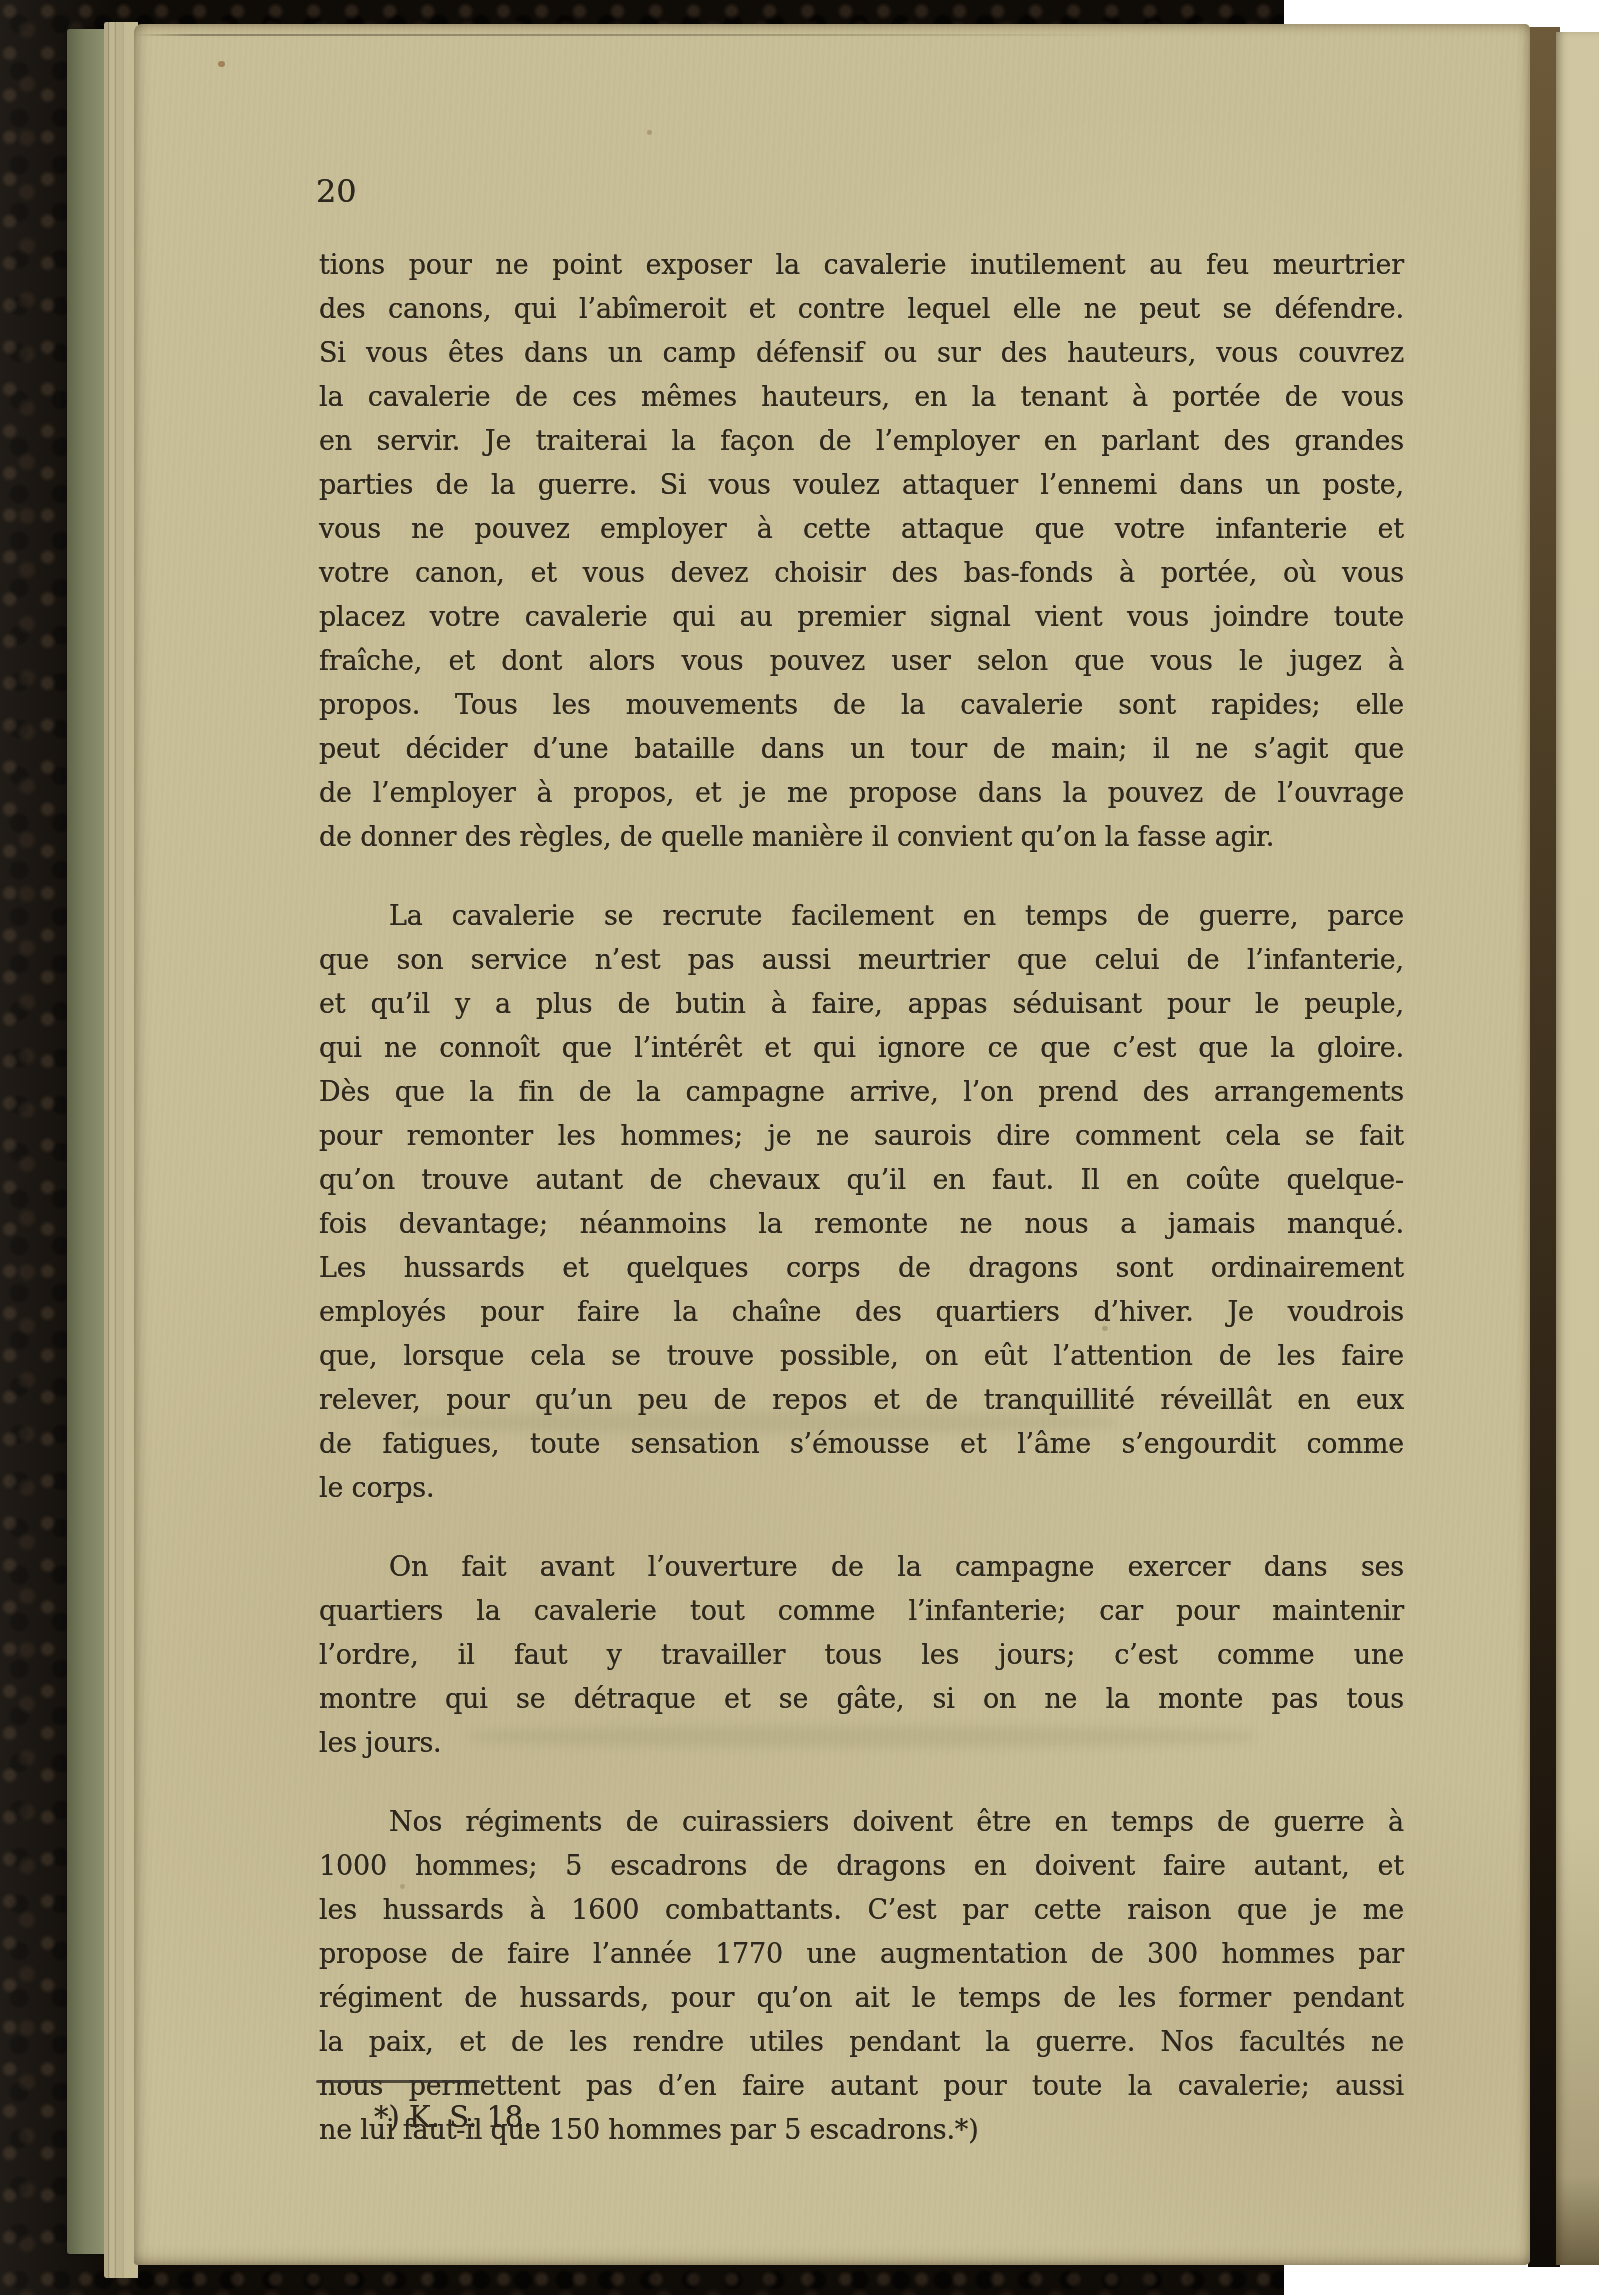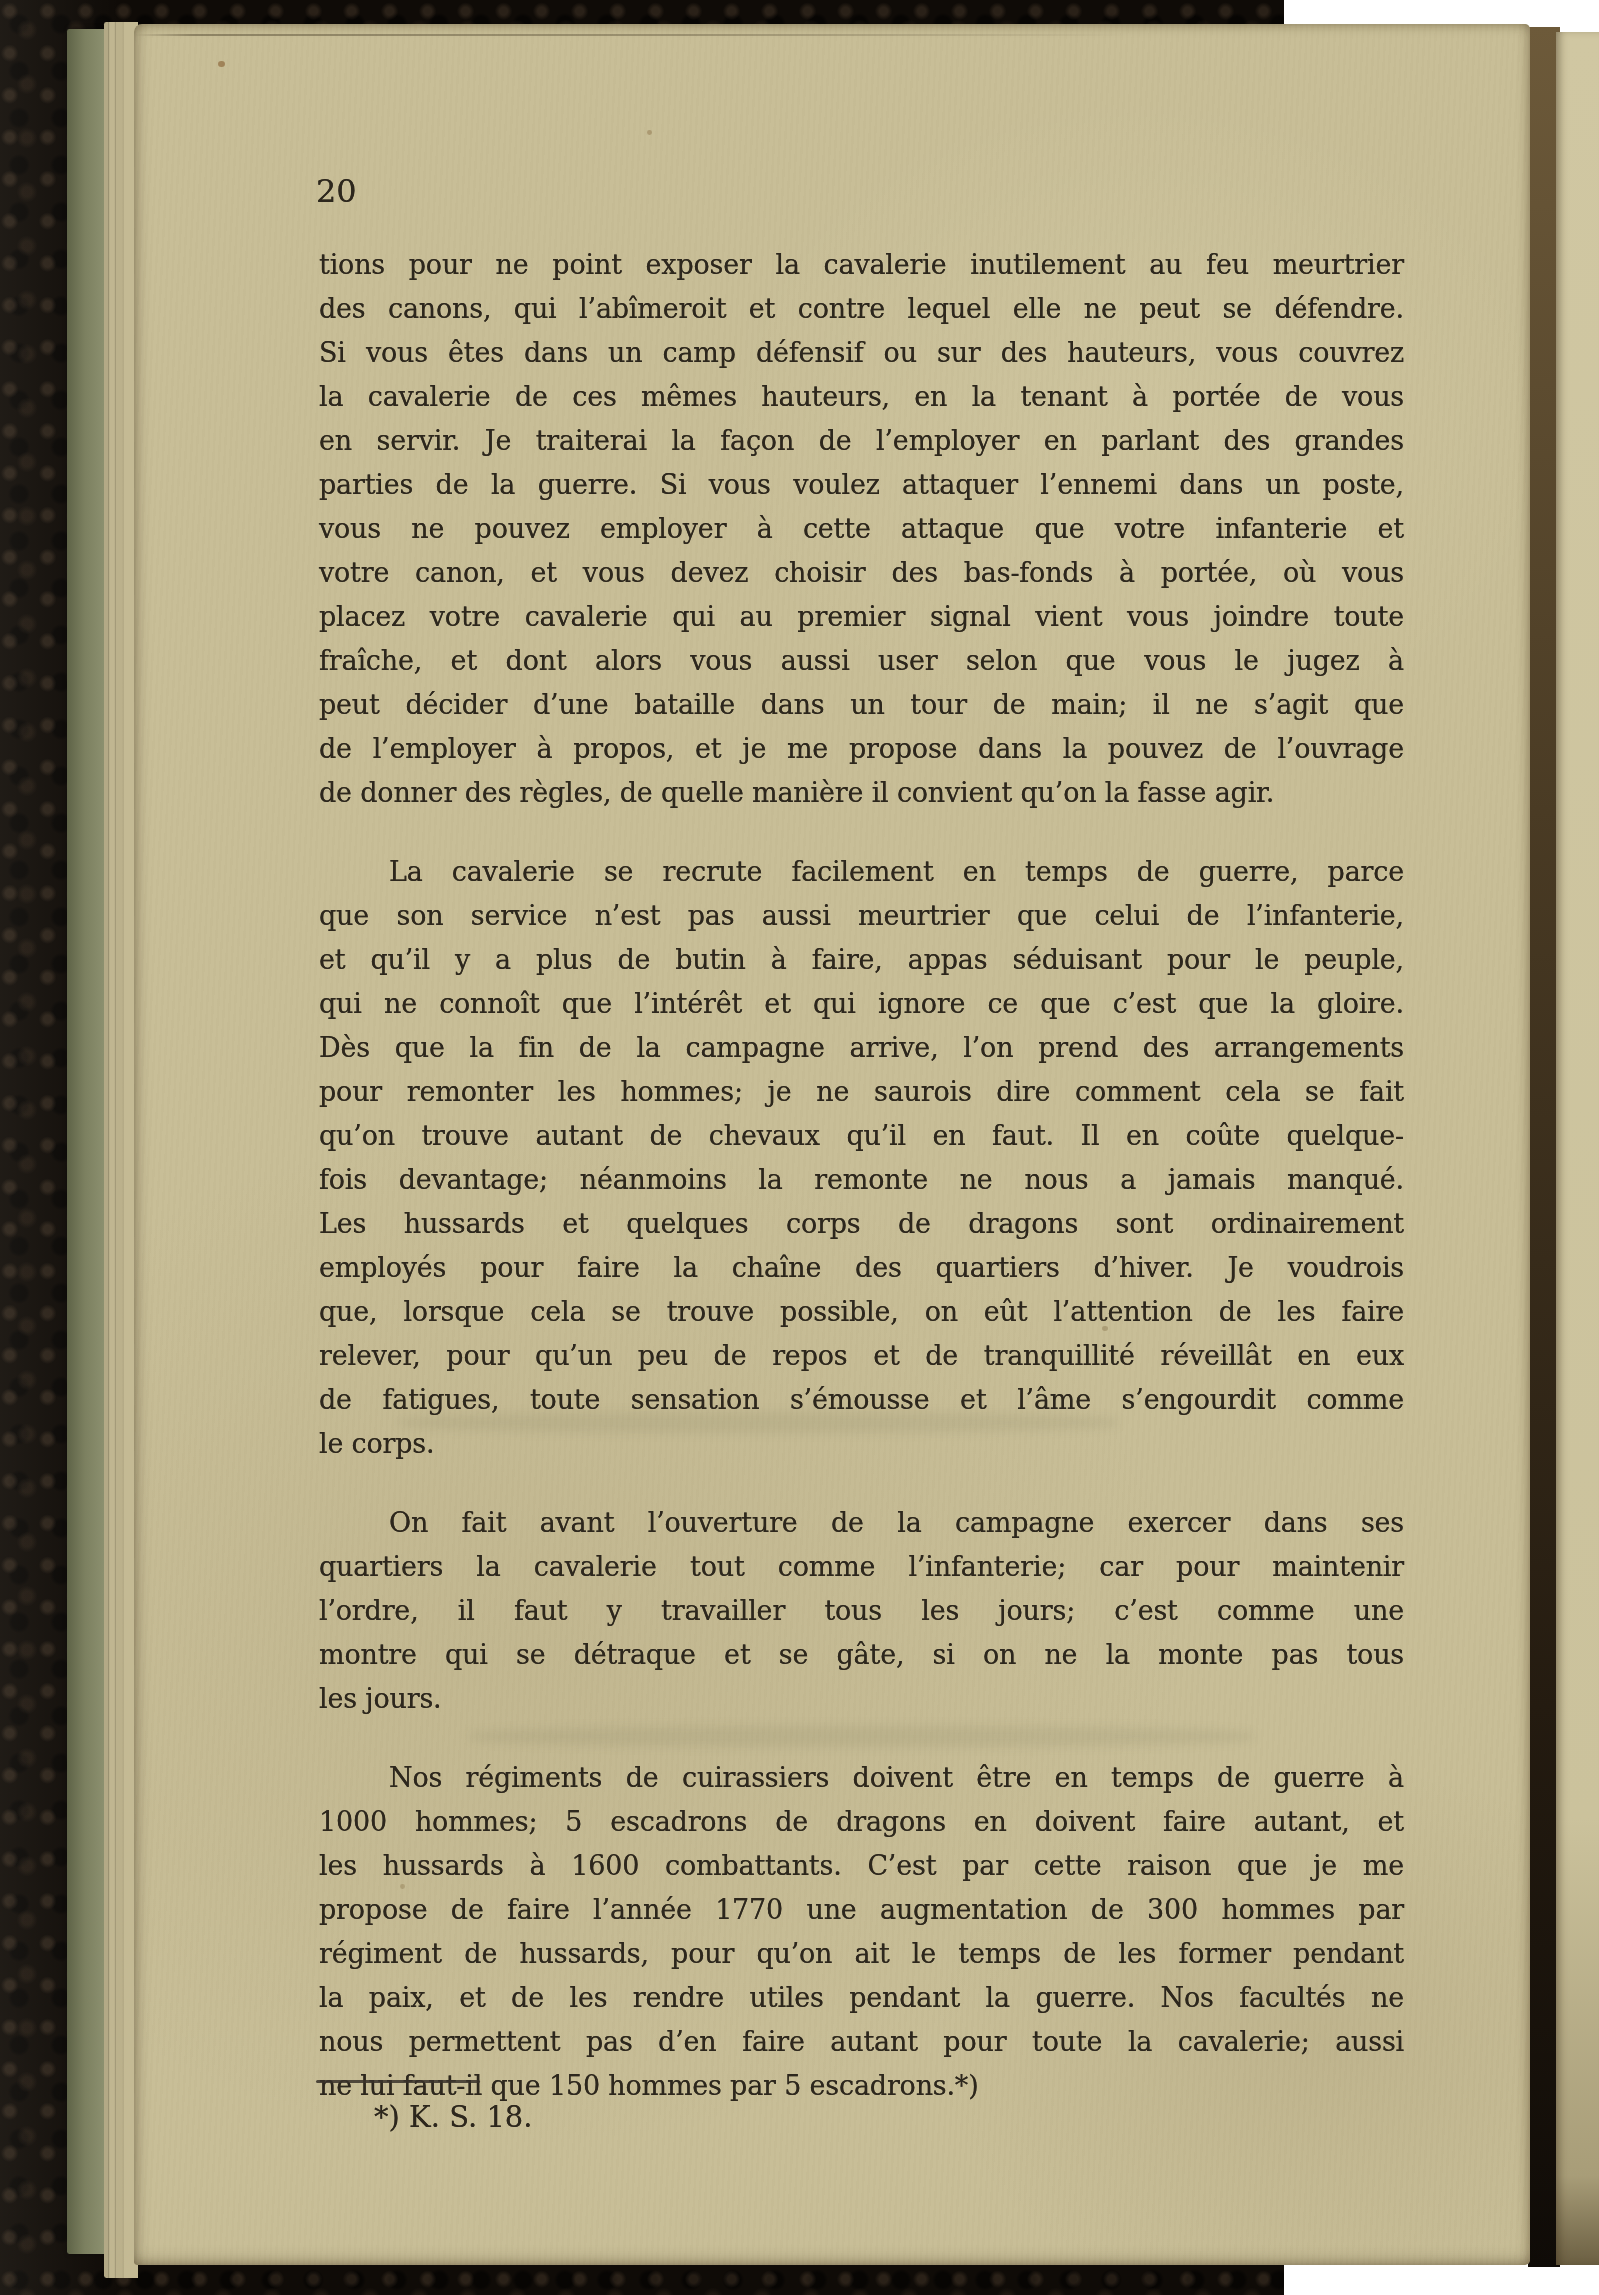--- a/index.html
+++ b/index.html
@@ -123,21 +123,22 @@
     <div class="text-block" id="text-block">
         <div class="line">tions pour ne point exposer la cavalerie inutilement au feu meurtrier</div>
         <div class="line">des canons, qui l’abîmeroit et contre lequel elle ne peut se défendre.</div>
         <div class="line">Si vous êtes dans un camp défensif ou sur des hauteurs, vous couvrez</div>
         <div class="line">la cavalerie de ces mêmes hauteurs, en la tenant à portée de vous</div>
         <div class="line">en servir.  Je traiterai la façon de l’employer en parlant des grandes</div>
         <div class="line">parties de la guerre.  Si vous voulez attaquer l’ennemi dans un poste,</div>
         <div class="line">vous ne pouvez employer à cette attaque que votre infanterie et</div>
         <div class="line">votre canon, et vous devez choisir des bas-fonds à portée, où vous</div>
         <div class="line">placez votre cavalerie qui au premier signal vient vous joindre toute</div>
-        <div class="line">fraîche, et dont alors vous aussi user selon que vous le jugez à</div>
+        <div class="line">fraîche, et dont alors vous pouvez user selon que vous le jugez à</div>
+        <div class="line">propos.  Tous les mouvements de la cavalerie sont rapides; elle</div>
         <div class="line">peut décider d’une bataille dans un tour de main; il ne s’agit que</div>
         <div class="line">de l’employer à propos, et je me propose dans la pouvez de l’ouvrage</div>
         <div class="line last">de donner des règles, de quelle manière il convient qu’on la fasse agir.</div>
         <div class="line indent">La cavalerie se recrute facilement en temps de guerre, parce</div>
         <div class="line">que son service n’est pas aussi meurtrier que celui de l’infanterie,</div>
         <div class="line">et qu’il y a plus de butin à faire, appas séduisant pour le peuple,</div>
         <div class="line">qui ne connoît que l’intérêt et qui ignore ce que c’est que la gloire.</div>
         <div class="line">Dès que la fin de la campagne arrive, l’on prend des arrangements</div>
         <div class="line">pour remonter les hommes; je ne saurois dire comment cela se fait</div>
         <div class="line">qu’on trouve autant de chevaux qu’il en faut.  Il en coûte quelque-</div>

